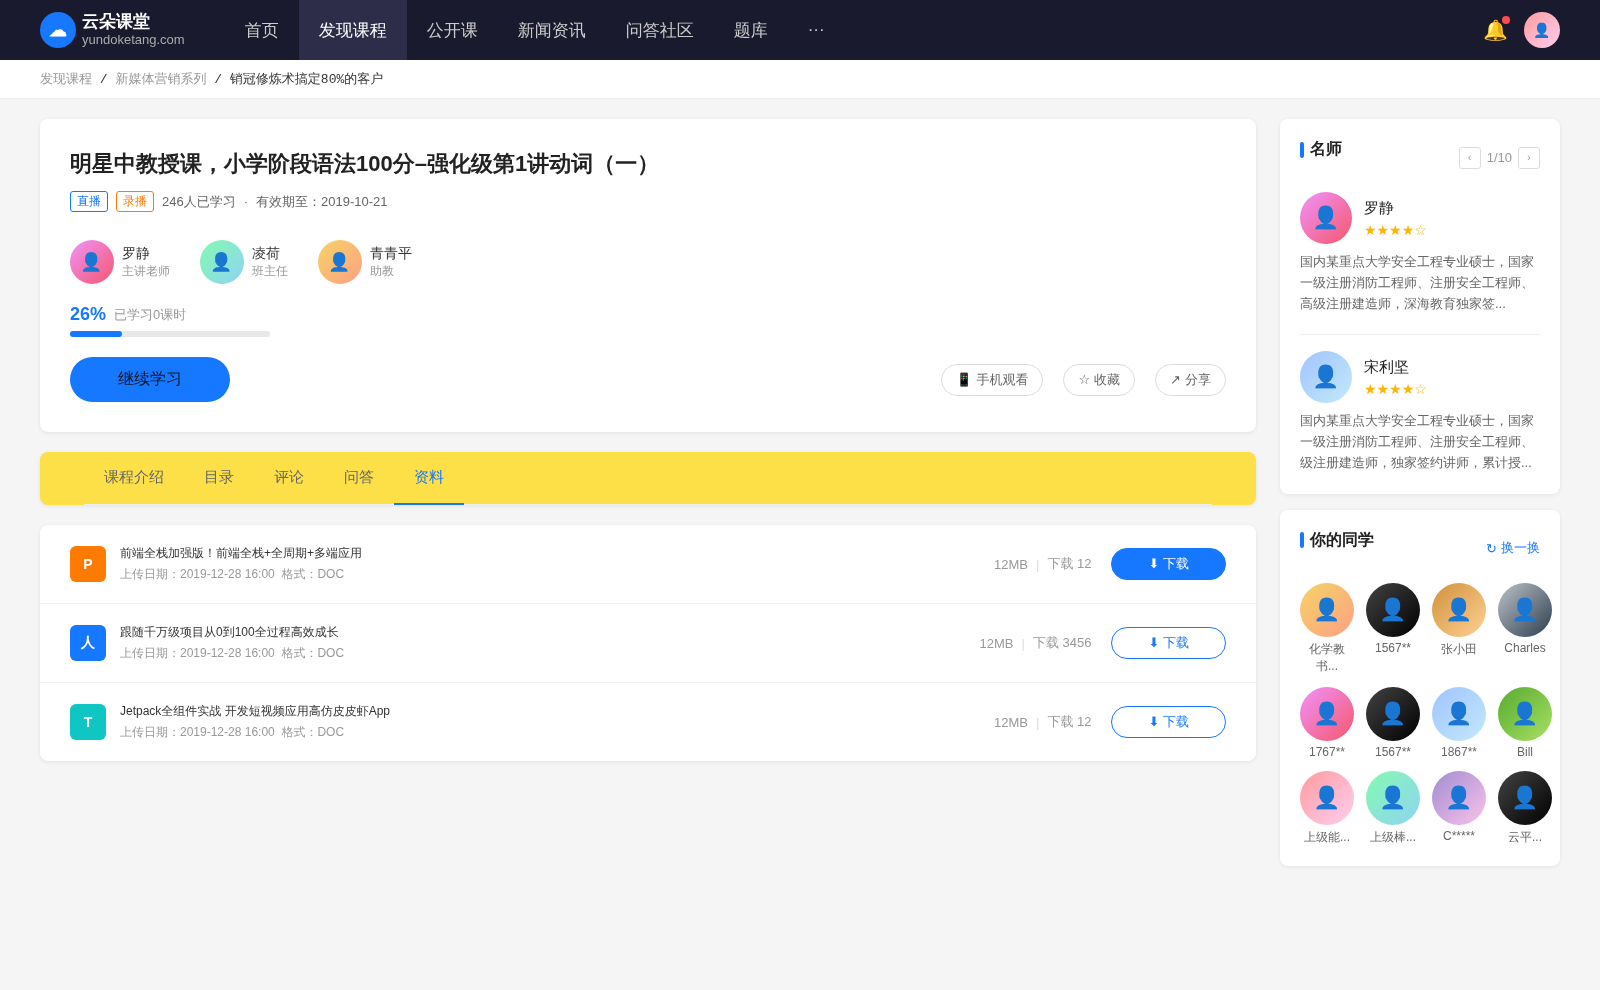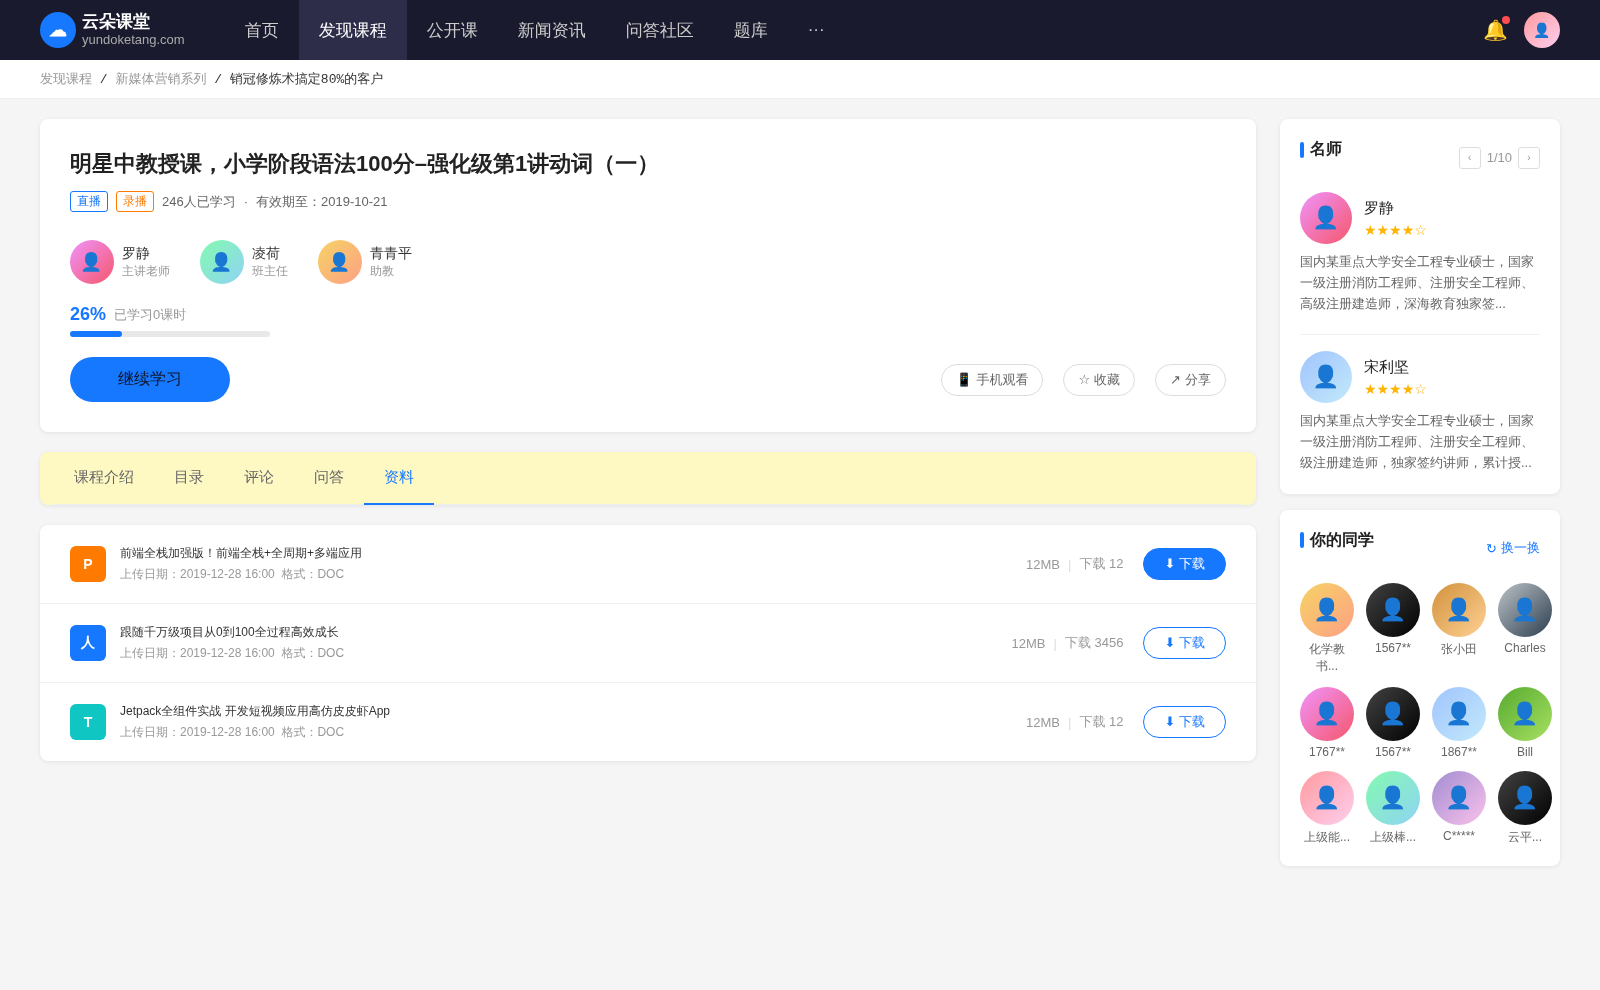--- a/index.html
+++ b/index.html
@@ -45,39 +45,39 @@
     .progress-pct { font-size: 18px; font-weight: bold; color: #1677ff; }
     .progress-desc { font-size: 13px; color: #999; }
     .progress-bar-bg { height: 6px; background: #e8e8e8; border-radius: 3px; width: 200px; }
     .progress-bar-fill { height: 6px; background: #1677ff; border-radius: 3px; }
     .action-row { display: flex; align-items: center; gap: 20px; }
     .btn-continue { background: #1677ff; color: #0f172a; border: none; border-radius: 24px; padding: 12px 48px; font-size: 16px; cursor: pointer; }
     .action-icons { display: flex; align-items: center; gap: 20px; margin-left: auto; }
     .action-icon-item { display: flex; align-items: center; gap: 4px; color: #666; cursor: pointer; font-size: 13px; border: 1px solid #ddd; padding: 6px 14px; border-radius: 20px; }
 
     
-    .tabs-card { background: #fef9c3; border-radius: 8px; padding: 0 14px; box-shadow: 0 1px 4px rgba(0,0,0,0.08); margin-bottom: 20px; }
+    .tabs-card { background: #fde047; border-radius: 8px; padding: 0 44px; box-shadow: 0 1px 4px rgba(0,0,0,0.08); margin-bottom: 20px; }
     .tabs { display: flex; gap: 0; border-bottom: 1px solid #eee; }
     .tab { padding: 16px 20px; font-size: 15px; color: #666; cursor: pointer; border-bottom: 2px solid transparent; margin-bottom: -1px; }
     .tab.active { color: #1677ff; border-bottom-color: #1677ff; font-weight: 500; }
 
     
     .resources-card { background: white; border-radius: 8px; box-shadow: 0 1px 4px rgba(0,0,0,0.08); }
     .resource-item { display: flex; align-items: center; padding: 20px 30px; border-bottom: 1px solid #f0f0f0; }
     .resource-item:last-child { border-bottom: none; }
     .resource-icon { width: 36px; height: 36px; border-radius: 6px; display: flex; align-items: center; justify-content: center; color: white; font-size: 14px; font-weight: bold; margin-right: 14px; flex-shrink: 0; }
     .resource-icon.orange { background: #ff7a00; }
     .resource-icon.blue { background: #1677ff; }
     .resource-icon.teal { background: #0fc6c2; }
     .resource-info { flex: 1; }
     .resource-name { font-size: 12px; font-weight: 500; color: #333; margin-bottom: 4px; }
     .resource-meta { font-size: 12px; color: #999; }
     .resource-stats { display: flex; align-items: center; gap: 8px; font-size: 13px; color: #999; margin-right: 20px; }
     .resource-stats .sep { color: #ddd; }
-    .btn-download { border: 1px solid #1677ff; color: #1677ff; background: white; border-radius: 20px; padding: 6px 20px; font-size: 13px; cursor: pointer; display: flex; align-items: center; gap: 4px; }
+    .btn-download { border: 1px solid #1677ff; color: #1677ff; background: white; border-radius: 20px; padding: 6px 36px; font-size: 13px; cursor: pointer; display: flex; align-items: center; gap: 4px; }
     .btn-download.filled { background: #1677ff; color: white; }
 
     
     .right-section { background: white; border-radius: 8px; padding: 20px; box-shadow: 0 1px 4px rgba(0,0,0,0.08); margin-bottom: 16px; }
     .right-section-title { font-size: 16px; font-weight: bold; color: #222; margin-bottom: 16px; display: flex; align-items: center; gap: 6px; }
     .right-section-title::before { content: ''; display: inline-block; width: 4px; height: 16px; background: #1677ff; border-radius: 2px; }
     .right-section-header { display: flex; align-items: center; justify-content: space-between; margin-bottom: 16px; }
     .pagination { display: flex; align-items: center; gap: 6px; font-size: 13px; color: #999; }
     .pagination-btn { width: 22px; height: 22px; border: 1px solid #ddd; border-radius: 3px; display: flex; align-items: center; justify-content: center; cursor: pointer; font-size: 10px; color: #999; }
 

